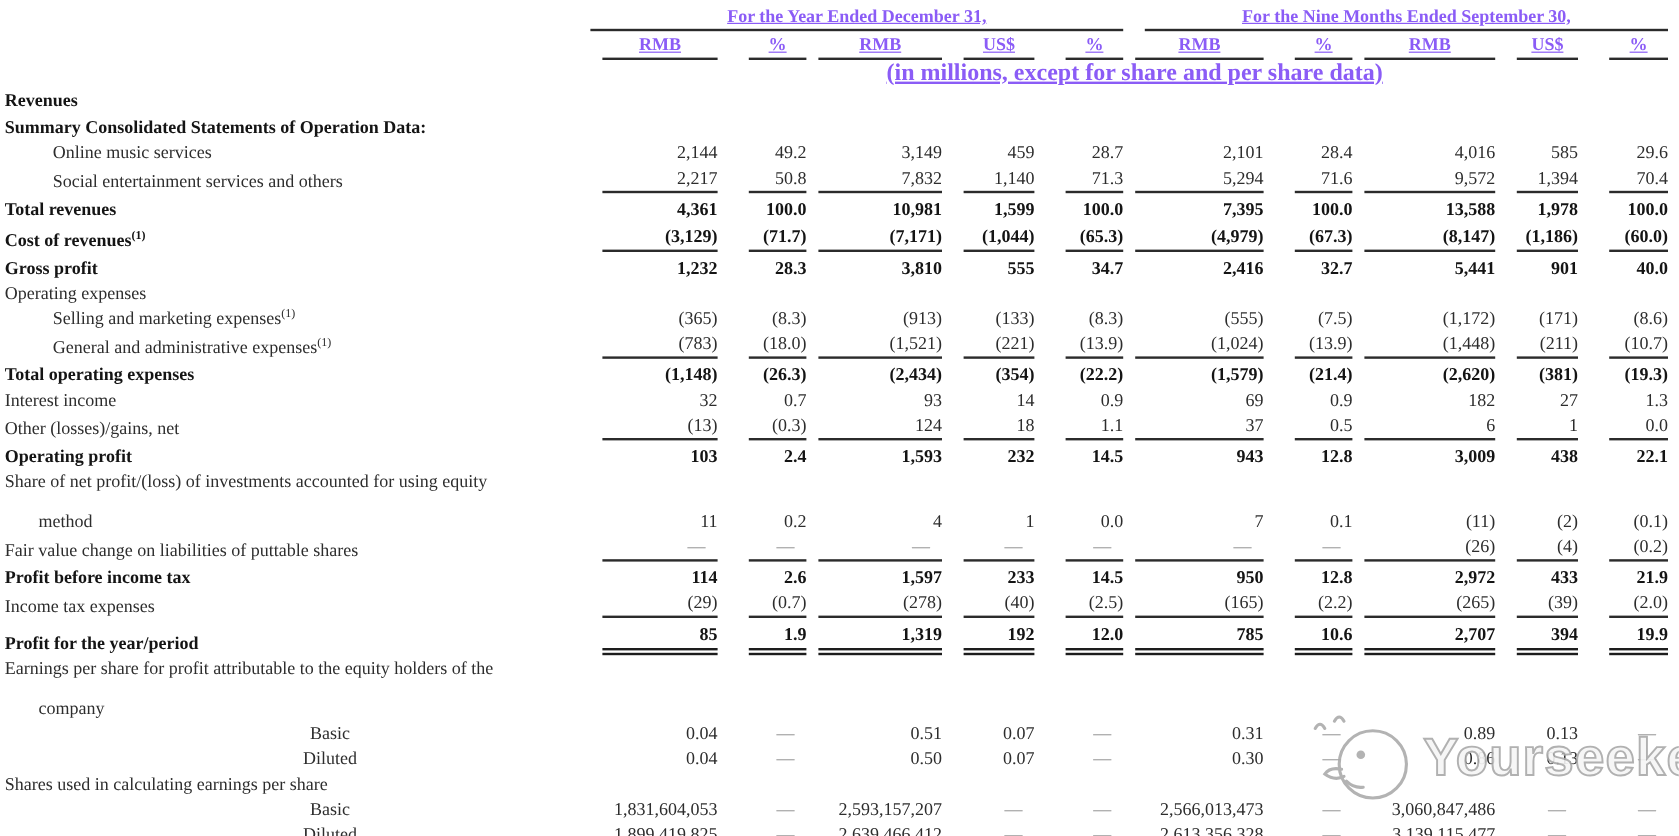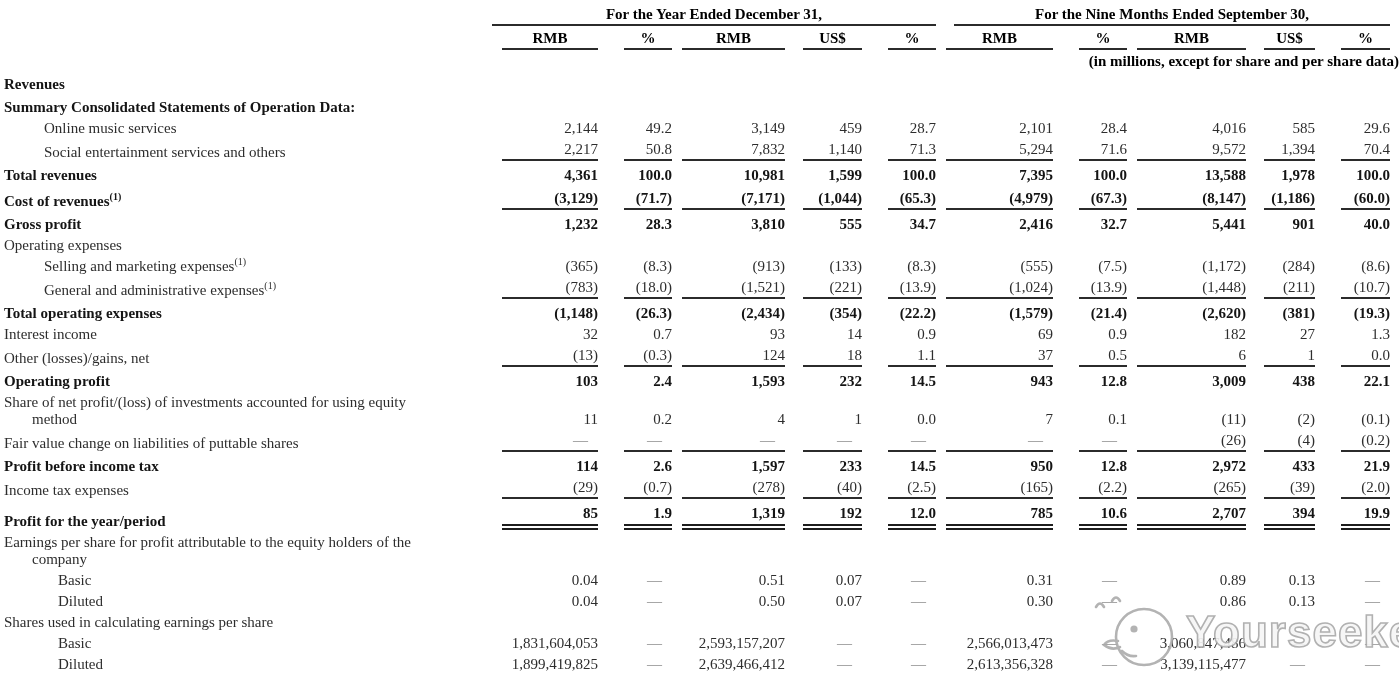--- a/index.html
+++ b/index.html
@@ -2,43 +2,43 @@
 <html><head>
 <meta charset="utf-8">
 <style>
   html,body{margin:0;padding:0;}
   body{
     width:1399px;height:697px;background:#ffffff;position:relative;overflow:hidden;
     font-family:"Liberation Serif", serif;color:#2d2d2d;
   }
   table{border-collapse:collapse;table-layout:fixed;width:1399px;margin-top:4px;}
   th,td{font-size:15px;line-height:17px;padding:2px 0;vertical-align:bottom;font-weight:normal;}
-  thead th{font-weight:bold;color:#000000;}
+  thead th{font-weight:bold;color:#8b5cf6;text-decoration:underline;}
   .num{text-align:right;}
   th.num{text-align:center;}
   .c-rmb{padding-left:10px;padding-right:2px;}
   .c-pct{padding-left:24px;padding-right:0px;}
   .c-usd{padding-left:16px;padding-right:2px;}
   .nv{white-space:nowrap;min-height:17px;}
   tr.u-single td.num .nv{border-bottom:2px solid #2b2b2b;padding-bottom:1px;}
   tr.u-double td.num .nv{border-bottom:6px double #1d1d1d;padding-bottom:2px;}
   tr.bold-row td{font-weight:bold;color:#141414;padding-top:4px;}
   td.label{text-align:left;padding-left:4px;}
   .l1,.l2{white-space:nowrap;}
   .ind1 .l1{padding-left:40px;}
-  .ind2 .l1{padding-left:54px;}
-  .l2{padding-left:28px;}
+  .ind2 .l1{padding-left:54px;text-align:center;}
+  .l2{padding-left:28px;margin-top:16px;}
   sup{font-size:10px;line-height:0;}
   .grule{border-bottom:2px solid #2b2b2b;text-align:center;padding-bottom:1px;white-space:nowrap;}
   .g2{margin-left:18px;}
   .y1{margin-left:14px;}
   .y2{margin-left:26px;}
   .y3{margin-left:18px;}
   .y4{margin-left:20px;}
-  .units{text-align:right;font-weight:bold;font-size:15px;padding-top:1px;}
+  .units{text-align:center;font-weight:bold;font-size:20px;padding-top:1px;}
   .dash{color:#8a8a8a;padding-right:10px;}
   .watermark{
     position:absolute;left:1082px;top:593px;display:flex;align-items:center;
     pointer-events:none;opacity:0.9;
   }
   .watermark-text{
     font-family:"Liberation Sans", sans-serif;font-weight:bold;font-size:44px;
     color:#f6f6f6;-webkit-text-stroke:1.6px #a9a9a9;letter-spacing:1px;
   }
 </style>
@@ -421,21 +421,21 @@
         <td class="num c-rmb">
           <div class="nv">(555)</div>
         </td>
         <td class="num c-pct">
           <div class="nv">(7.5)</div>
         </td>
         <td class="num c-rmb">
           <div class="nv">(1,172)</div>
         </td>
         <td class="num c-usd">
-          <div class="nv">(284)</div>
+          <div class="nv">(171)</div>
         </td>
         <td class="num c-pct">
           <div class="nv">(8.6)</div>
         </td>
         <td class="spacer"></td>
       </tr>
       <tr class="u-single">
         <td class="label ind1">
           <div class="l1">General and administrative expenses<sup>(1)</sup></div>
         </td>

